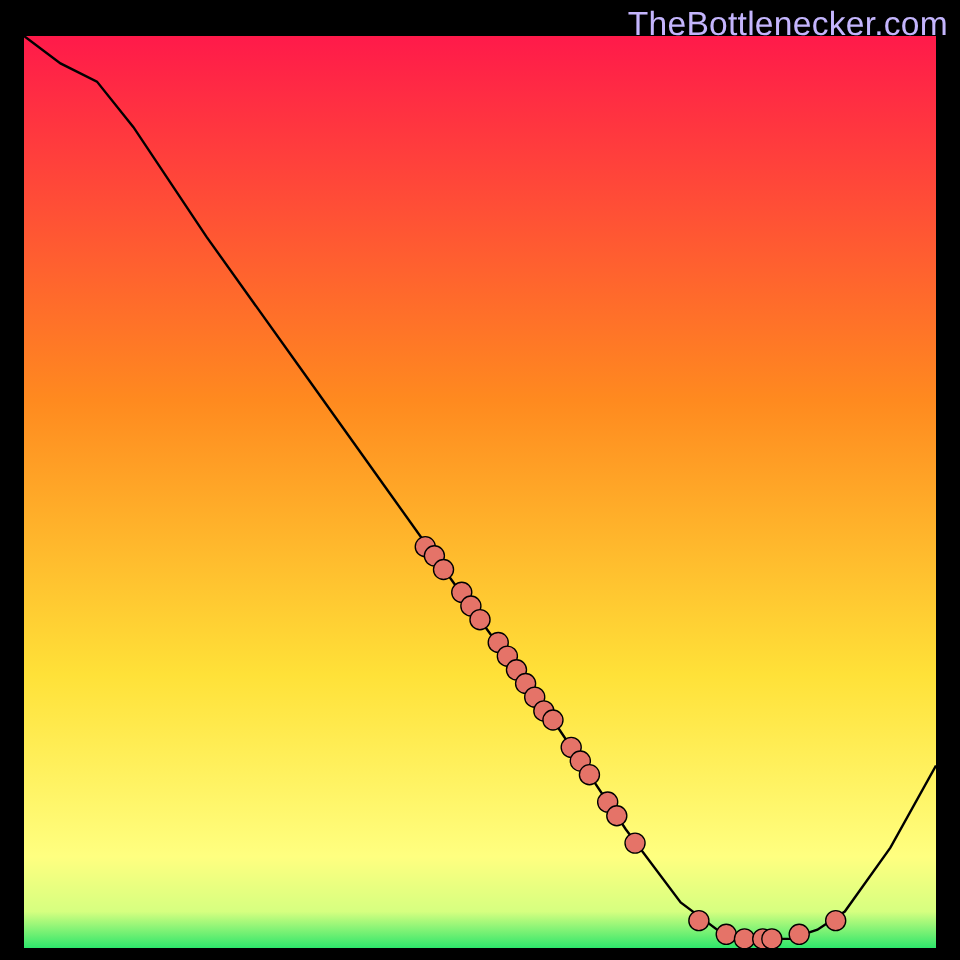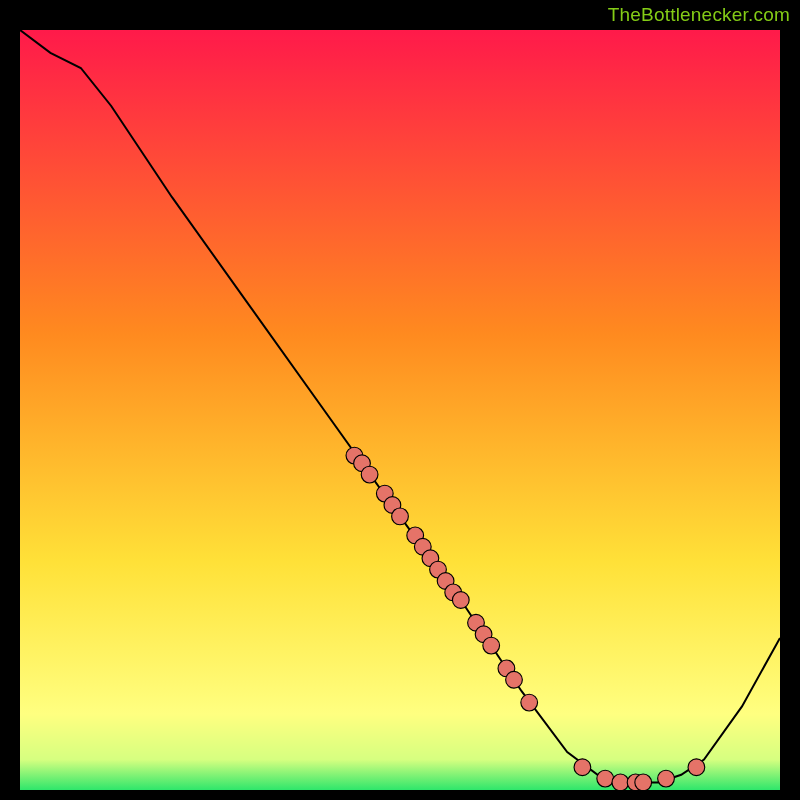--- a/index.html
+++ b/index.html
@@ -13,22 +13,22 @@
   }
   .page {
     position: relative;
     width: 800px;
     height: 800px;
   }
   .attrib {
     position: absolute;
     top: 4px;
     right: 10px;
-    color: #84cc16;
-    font-size: 19px;
+    color: #c4b5fd;
+    font-size: 28px;
     letter-spacing: 0.2px;
     user-select: none;
   }
   .plot {
     position: absolute;
     left: 20px;
     top: 30px;
     width: 760px;
     height: 760px;
   }

